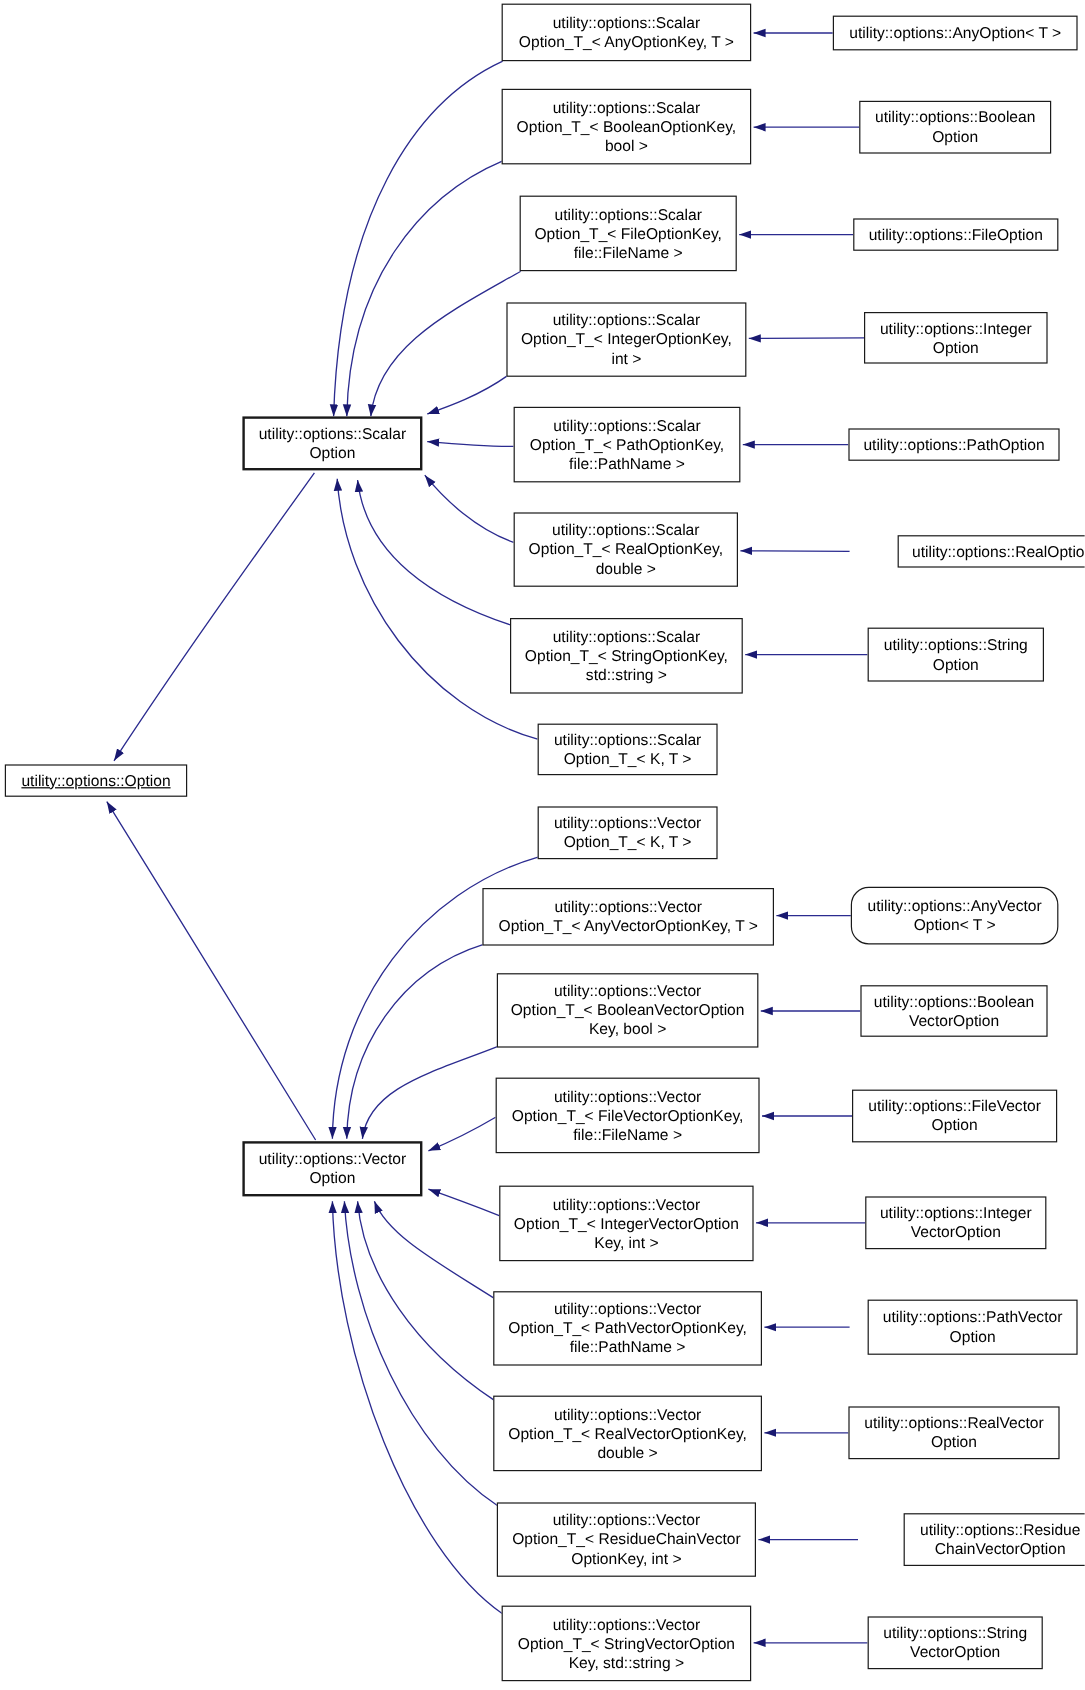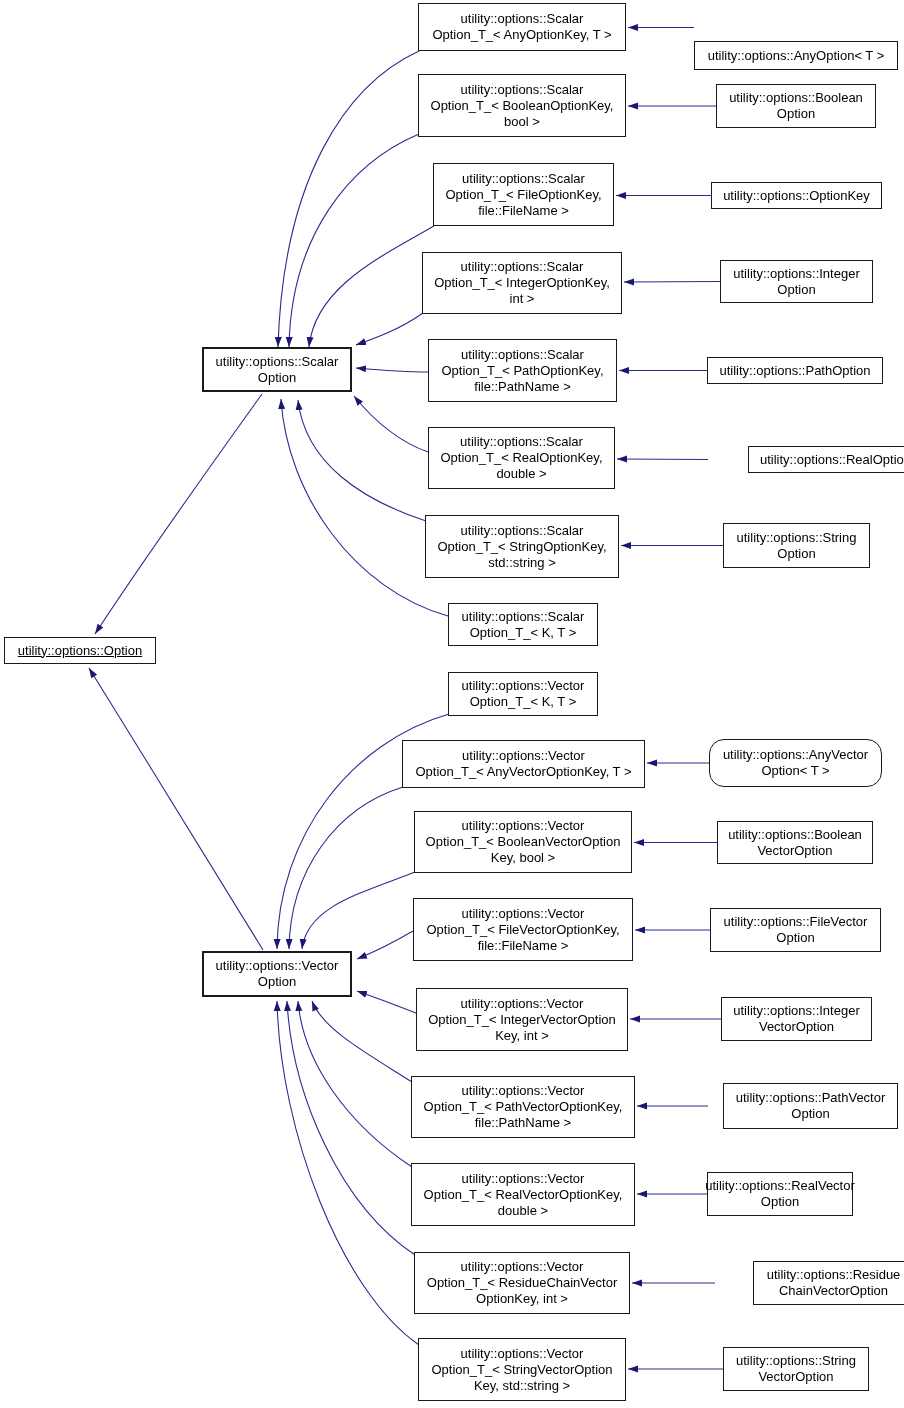--- a/index.html
+++ b/index.html
@@ -111,40 +111,40 @@
   <div class="node mid" style="left:411px;top:1163px;width:224px;height:63px;">utility::options::Vector
 Option_T_&lt; RealVectorOptionKey,
 double &gt;</div>
   <div class="node mid" style="left:414px;top:1252px;width:216px;height:62px;">utility::options::Vector
 Option_T_&lt; ResidueChainVector
 OptionKey, int &gt;</div>
   <div class="node mid" style="left:418px;top:1338px;width:208px;height:63px;">utility::options::Vector
 Option_T_&lt; StringVectorOption
 Key, std::string &gt;</div>
 
-  <div class="node" style="left:694px;top:13px;width:204px;height:29px;margin-top:28px;">utility::options::AnyOption&lt; T &gt;</div>
+  <div class="node" style="left:694px;top:13px;width:204px;height:29px;">utility::options::AnyOption&lt; T &gt;</div>
   <div class="node" style="left:716px;top:84px;width:160px;height:44px;">utility::options::Boolean
 Option</div>
-  <div class="node" style="left:711px;top:182px;width:171px;height:27px;">utility::options::OptionKey</div>
+  <div class="node" style="left:711px;top:182px;width:171px;height:27px;">utility::options::FileOption</div>
   <div class="node" style="left:720px;top:260px;width:153px;height:43px;">utility::options::Integer
 Option</div>
   <div class="node" style="left:707px;top:357px;width:176px;height:27px;">utility::options::PathOption</div>
   <div class="node" style="left:748px;top:446px;width:175px;height:27px;">utility::options::RealOption</div>
   <div class="node" style="left:723px;top:523px;width:147px;height:45px;">utility::options::String
 Option</div>
   <div class="node" style="left:709px;top:739px;width:173px;height:48px;border-radius:15px;">utility::options::AnyVector
 Option&lt; T &gt;</div>
   <div class="node" style="left:717px;top:821px;width:156px;height:43px;">utility::options::Boolean
 VectorOption</div>
   <div class="node" style="left:710px;top:908px;width:171px;height:44px;">utility::options::FileVector
 Option</div>
   <div class="node" style="left:721px;top:997px;width:151px;height:44px;">utility::options::Integer
 VectorOption</div>
   <div class="node" style="left:708px;top:1083px;width:175px;height:46px;margin-left:15px;">utility::options::PathVector
 Option</div>
-  <div class="node" style="left:707px;top:1172px;width:146px;height:44px;">utility::options::RealVector
+  <div class="node" style="left:707px;top:1172px;width:176px;height:44px;">utility::options::RealVector
 Option</div>
   <div class="node" style="left:715px;top:1261px;width:161px;height:44px;margin-left:38px;">utility::options::Residue
 ChainVectorOption</div>
   <div class="node" style="left:723px;top:1347px;width:146px;height:44px;">utility::options::String
 VectorOption</div>
 
 </div>
 
 </body></html>

